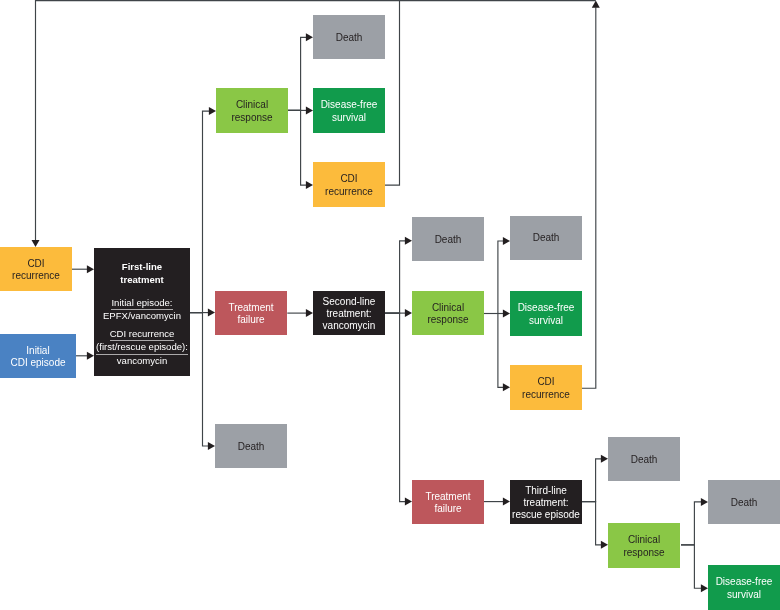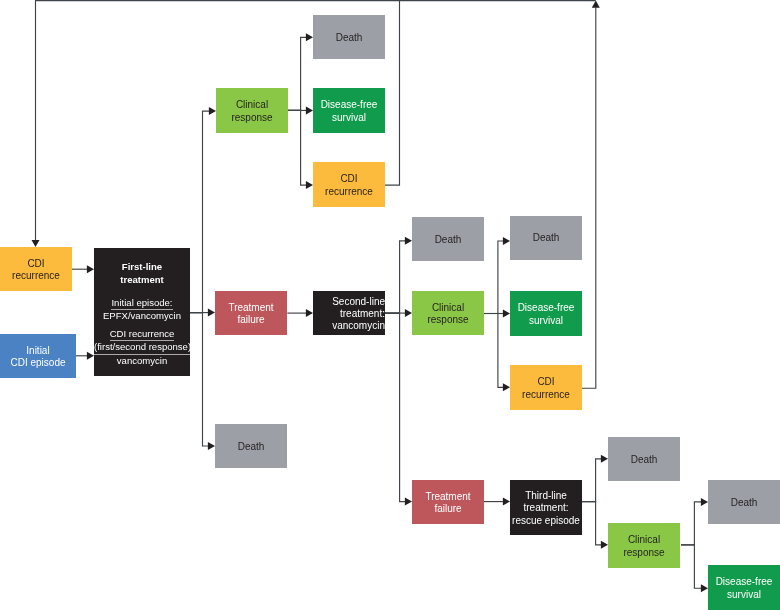--- a/index.html
+++ b/index.html
@@ -141,21 +141,21 @@
     <div class="fl-head">
       <div>First-line</div>
       <div>treatment</div>
     </div>
     <div class="fl-grp">
       <div class="fl-u"><i>Initial episode:</i></div>
       <div class="fl-v">EPFX/vancomycin</div>
     </div>
     <div class="fl-grp g2">
       <div class="fl-u"><i>CDI recurrence</i></div>
-      <div class="fl-u"><i>(first/second response):</i></div>
+      <div class="fl-u"><i>(first/rescue episode):</i></div>
       <div class="fl-v">vancomycin</div>
     </div>
   </div>
   <div class="node" style="left:216px;top:88px;width:72px;height:45px;background:#8ac746;color:#231f20;">
     <span>
       <div>Clinical</div>
       <div>response</div>
     </span>
   </div>
   <div class="node" style="left:313px;top:15px;width:72px;height:44px;background:#9ca0a6;color:#231f20;">
@@ -174,21 +174,21 @@
       <div>CDI</div>
       <div>recurrence</div>
     </span>
   </div>
   <div class="node" style="left:215px;top:291px;width:72px;height:44px;background:#bd575c;color:#ffffff;">
     <span>
       <div>Treatment</div>
       <div>failure</div>
     </span>
   </div>
-  <div class="node" style="left:313px;top:291px;width:72px;height:44px;background:#231f21;color:#ffffff;text-align:right;">
+  <div class="node" style="left:313px;top:291px;width:72px;height:44px;background:#231f21;color:#ffffff;">
     <span>
       <div>Second-line</div>
       <div>treatment:</div>
       <div>vancomycin</div>
     </span>
   </div>
   <div class="node" style="left:215px;top:424px;width:72px;height:44px;background:#9ca0a6;color:#231f20;">
     <span>
       <div>Death</div>
     </span>
@@ -220,21 +220,21 @@
       <div>CDI</div>
       <div>recurrence</div>
     </span>
   </div>
   <div class="node" style="left:412px;top:480px;width:72px;height:44px;background:#bd575c;color:#ffffff;">
     <span>
       <div>Treatment</div>
       <div>failure</div>
     </span>
   </div>
-  <div class="node" style="left:510px;top:480px;width:72px;height:55px;background:#231f21;color:#ffffff;">
+  <div class="node" style="left:510px;top:480px;width:72px;height:44px;background:#231f21;color:#ffffff;">
     <span>
       <div>Third-line</div>
       <div>treatment:</div>
       <div>rescue episode</div>
     </span>
   </div>
   <div class="node" style="left:608px;top:437px;width:72px;height:44px;background:#9ca0a6;color:#231f20;">
     <span>
       <div>Death</div>
     </span>

